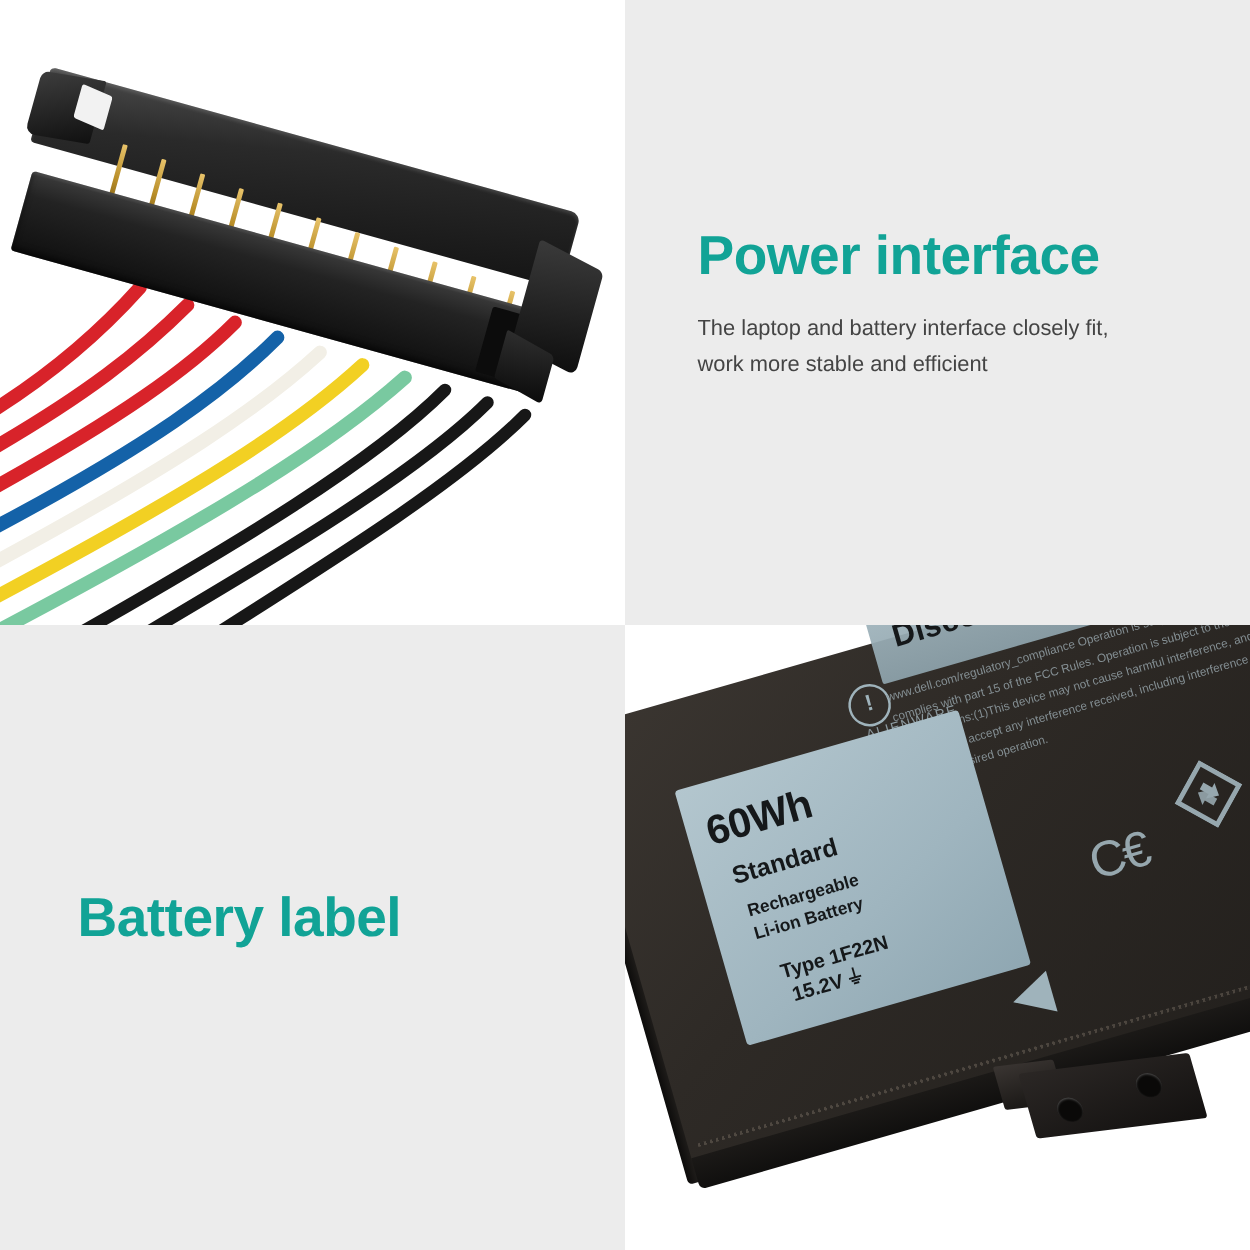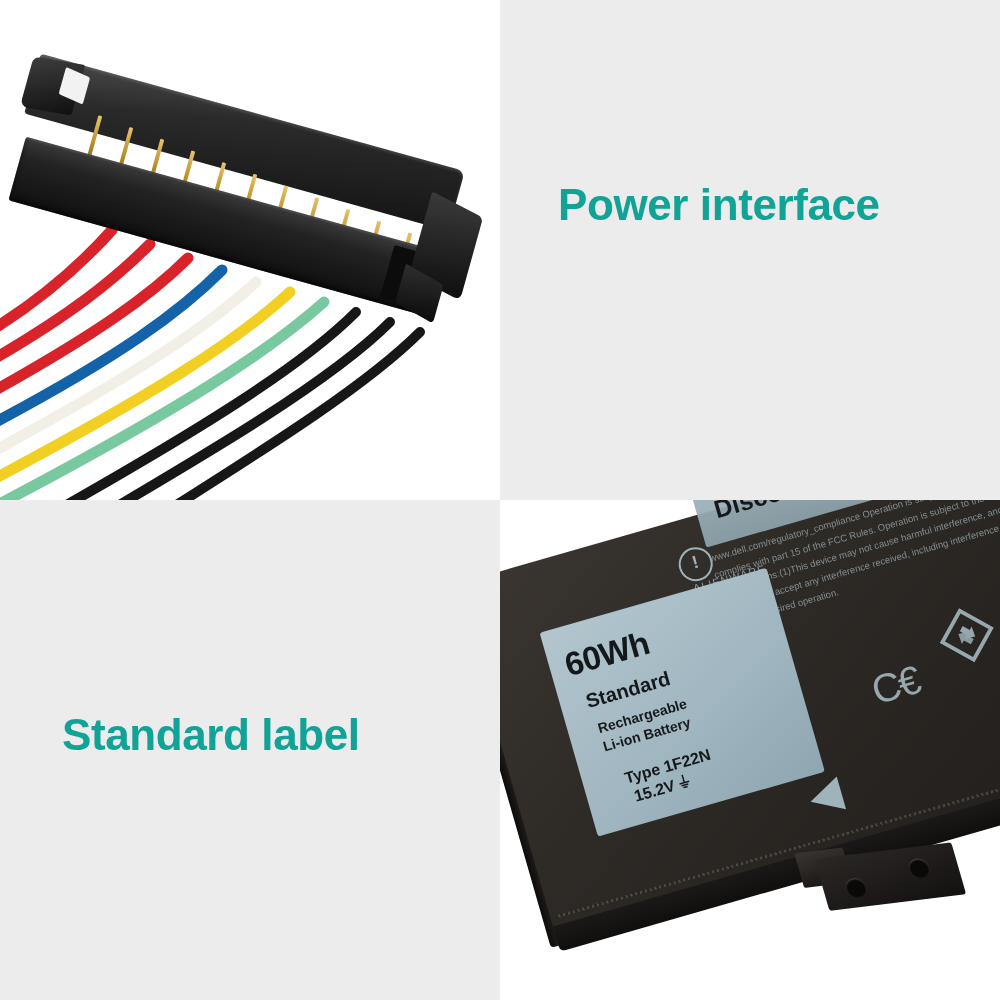--- a/index.html
+++ b/index.html
@@ -429,26 +429,30 @@
         </div>
         <div class="conn-end-tab"></div>
         <div class="conn-end-tab2"></div>
       </div>
     </div>
   </div>
 
   <div class="quad quad-text-tr">
     <div class="textblock tr">
       <h2 class="headline">Power interface</h2>
+      <p class="subline">
+        <span>The laptop and battery interface closely fit,</span><br>
+        <span>work more stable and efficient</span>
+      </p>
     </div>
   </div>
 
   <div class="quad quad-text-bl">
     <div class="textblock bl">
-      <h2 class="headline">Standard label</h2>
+      <h2 class="headline">Battery label</h2>
     </div>
   </div>
 
   <div class="quad quad-photo-br">
     <div class="battery-scene">
       <div class="batt-rot">
 
         <div class="batt-edge-left"></div>
         <div class="batt-top"></div>
         <div class="batt-seam"></div>

